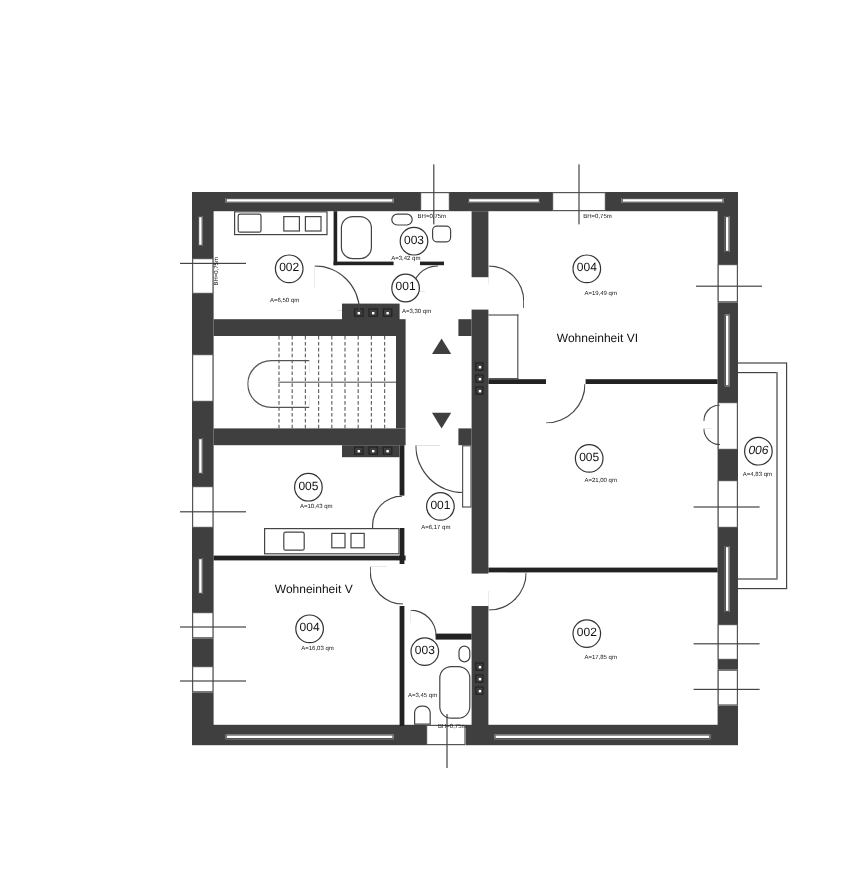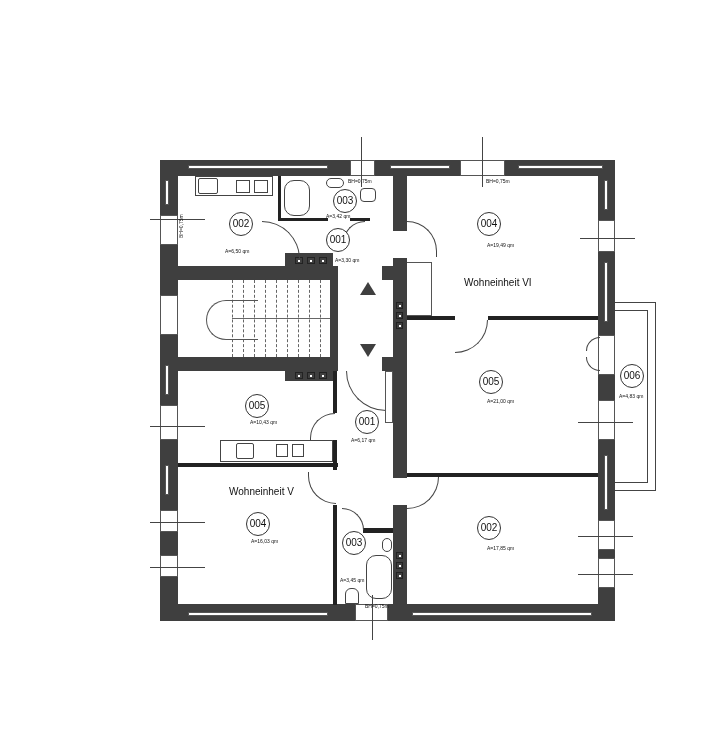--- a/index.html
+++ b/index.html
@@ -179,21 +179,21 @@
 <div class="room-id" style="left:326px;top:228px;">001</div>
 <div class="area" style="left:335px;top:257px;">A=3,30 qm</div>
 
 <div class="room-id" style="left:477px;top:212px;">004</div>
 <div class="area" style="left:487px;top:242px;">A=19,49 qm</div>
 <div class="unit" style="left:464px;top:277px;">Wohneinheit VI</div>
 
 <div class="room-id" style="left:479px;top:370px;">005</div>
 <div class="area" style="left:487px;top:398px;">A=21,00 qm</div>
 
-<div class="room-id" style="left:620px;top:364px;">006</div>
+<div class="room-id" style="left:620px;top:364px;font-style:italic;">006</div>
 <div class="area" style="left:619px;top:393px;">A=4,83 qm</div>
 
 <div class="room-id" style="left:245px;top:394px;">005</div>
 <div class="area" style="left:250px;top:419px;">A=10,43 qm</div>
 
 <div class="room-id" style="left:355px;top:410px;">001</div>
 <div class="area" style="left:351px;top:437px;">A=6,17 qm</div>
 
 <div class="unit" style="left:229px;top:486px;">Wohneinheit V</div>
 <div class="room-id" style="left:246px;top:512px;">004</div>

